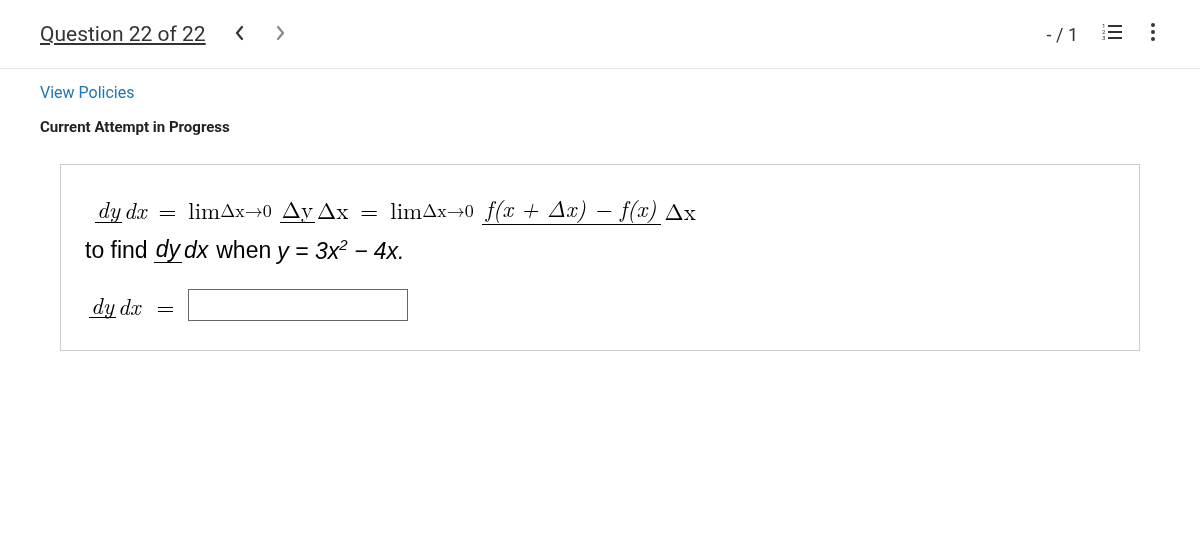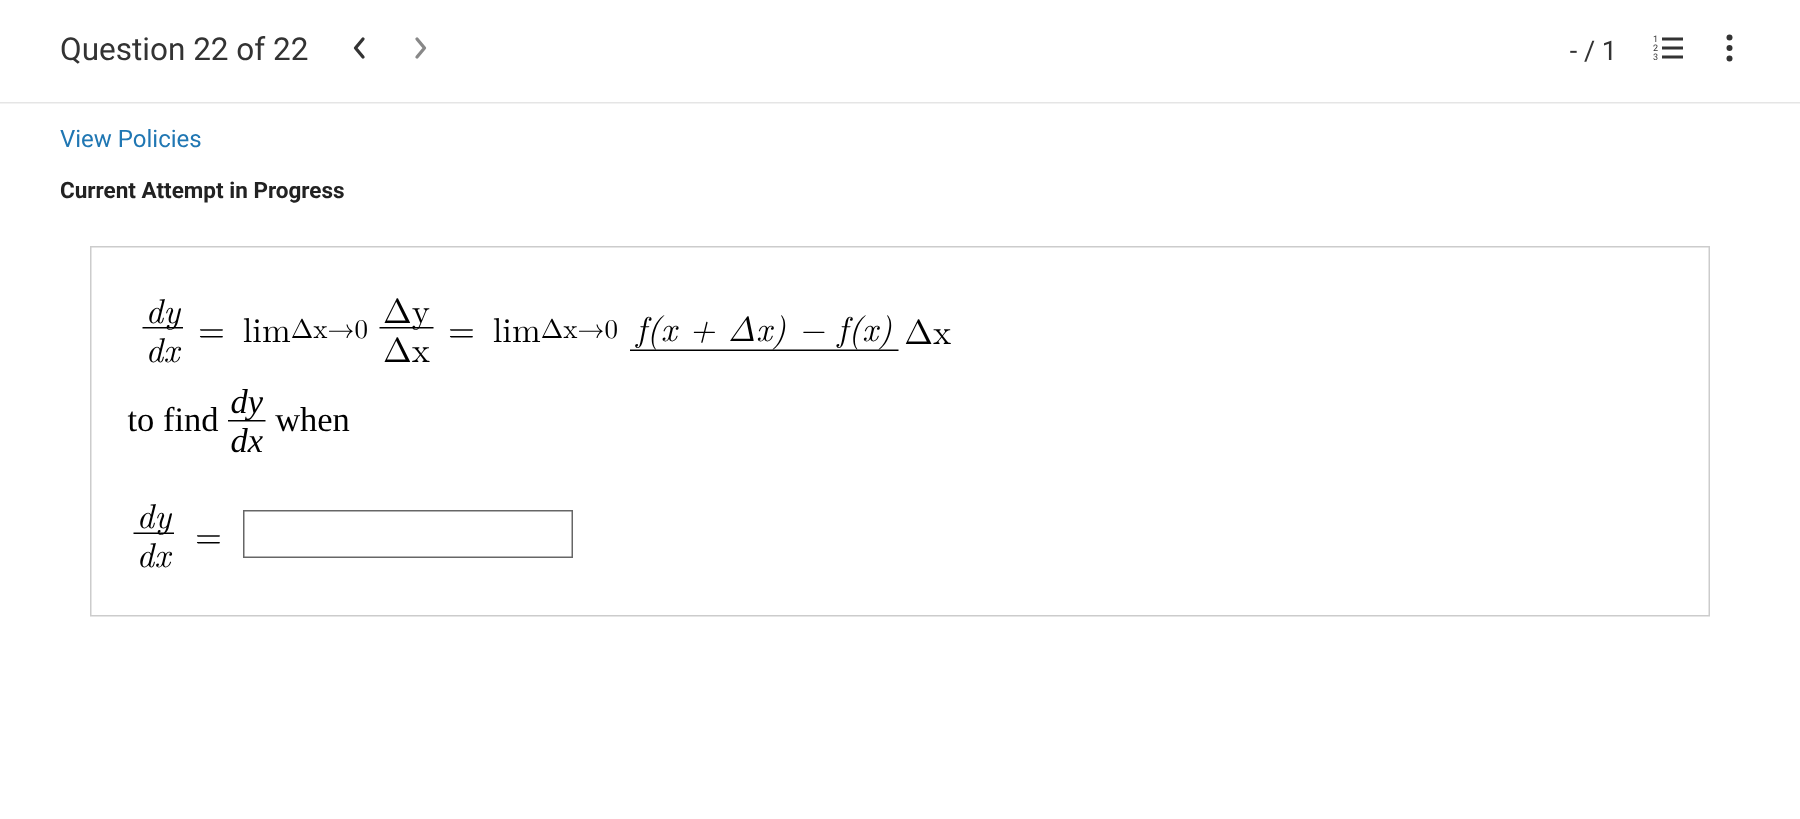--- a/index.html
+++ b/index.html
@@ -23,20 +23,21 @@
     }
     .header-left {
       display: flex;
       align-items: center;
       gap: 24px;
     }
     .question-label {
       font-size: 21px;
       color: #333;
       font-weight: 400;
+      text-decoration: underline;
     }
     .nav-arrows {
       display: flex;
       gap: 20px;
     }
     .nav-arrow {
       font-size: 18px;
       color: #555;
       cursor: pointer;
       font-weight: 600;
@@ -80,39 +81,39 @@
       align-items: center;
       font-family: "Latin Modern Roman", "Computer Modern", Georgia, serif;
       font-size: 23px;
       color: #000;
       gap: 6px;
       margin-bottom: 10px;
     }
     .math-line2 {
       display: flex;
       align-items: center;
-      font-family: Liberation Serif, serif;
+      font-family: Liberation Sans, sans-serif;
       font-size: 23px;
       color: #000;
       gap: 6px;
       margin-bottom: 24px;
     }
     .math-answer {
       display: flex;
       align-items: center;
       font-family: "Latin Modern Roman", "Computer Modern", Georgia, serif;
       font-size: 23px;
       color: #000;
       gap: 10px;
       padding-left: 4px;
     }
     .frac {
       display: inline-flex;
-      flex-direction: column;
-      align-items: flex-start;
+      flex-direction: row;
+      align-items: flex-end;
       vertical-align: middle;
       line-height: 1.1;
     }
     .frac .num {
       border-bottom: 1px solid #000;
       padding: 0 2px;
     }
     .frac .den {
       padding: 0 2px;
     }
@@ -231,20 +232,23 @@
     </span>
   </div>
 
   <div class="math-line2">
     <span>to find</span>
     <span class="frac">
       <span class="num italic">dy</span>
       <span class="den italic">dx</span>
     </span>
     <span>when</span>
+    <span class="italic">
+      <span>y = 3x</span><sup style="font-size:15px;">2</sup><span> − 4x.</span>
+    </span>
   </div>
 
   <div class="math-answer">
     <span class="frac">
       <span class="num italic">dy</span>
       <span class="den italic">dx</span>
     </span>
     <span class="eq">=</span>
     <input type="text" class="answer-input" value="" style="">
   </div>

